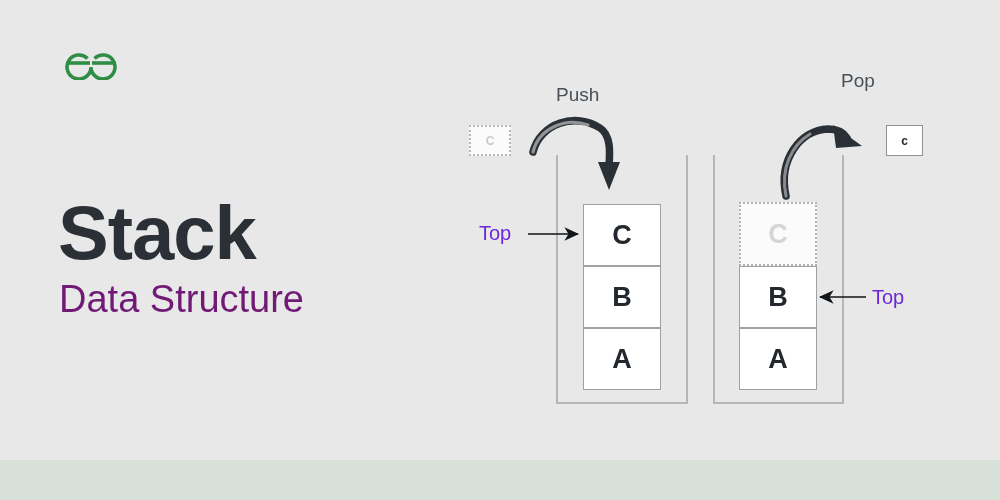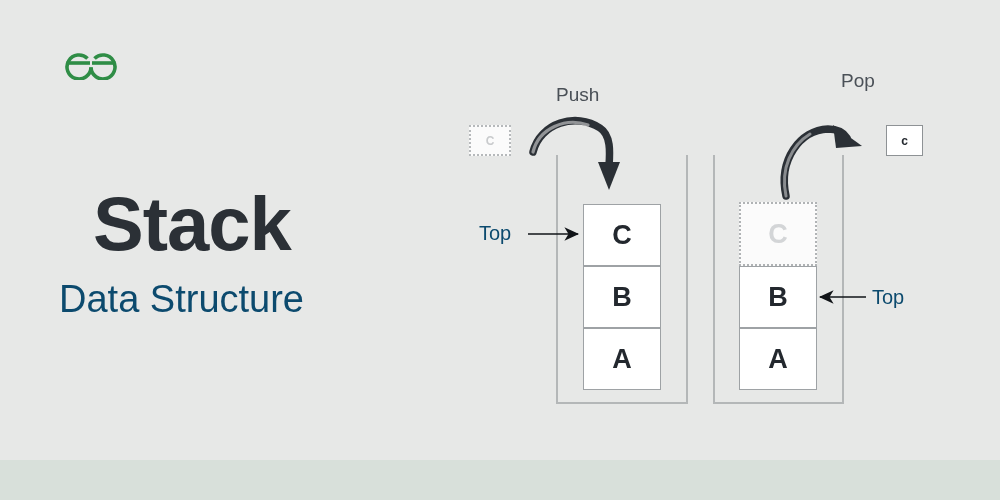--- a/index.html
+++ b/index.html
@@ -34,35 +34,34 @@
     position: absolute;
     left: 60px;
     top: 44px;
     width: 62px;
     height: 36px;
   }
   
   .title {
     position: absolute;
     left: 58px;
-    top: 186px;
+    top: 195px;
     font-size: 76px;
     font-weight: bold;
     color: #2b3036;
     letter-spacing: -1px;
     line-height: 1;
-    margin-left: 35px;
   }
   .subtitle {
     position: absolute;
     left: 59px;
     top: 280px;
     font-size: 38px;
     font-weight: normal;
-    color: #0c4a6e;
+    color: #701a75;
     line-height: 1;
   }
   
   .op-label {
     position: absolute;
     font-size: 19px;
     color: #4a5057;
     line-height: 1;
   }
   .op-push { left: 556px; top: 85px; }
@@ -128,21 +127,21 @@
     left: 886px; top: 125px; width: 37px; height: 31px;
     background: #ffffff;
     border: 1.5px solid #8e9295;
     color: #23282e;
   }
 
   
   .top-label {
     position: absolute;
     font-size: 20px;
-    color: #0c4a6e;
+    color: #6d28d9;
     line-height: 1;
   }
   .top-label-push { left: 479px; top: 223px; }
   .top-label-pop  { left: 872px; top: 287px; }
 
   
   .overlay {
     position: absolute;
     left: 0; top: 0;
     width: 1000px;

